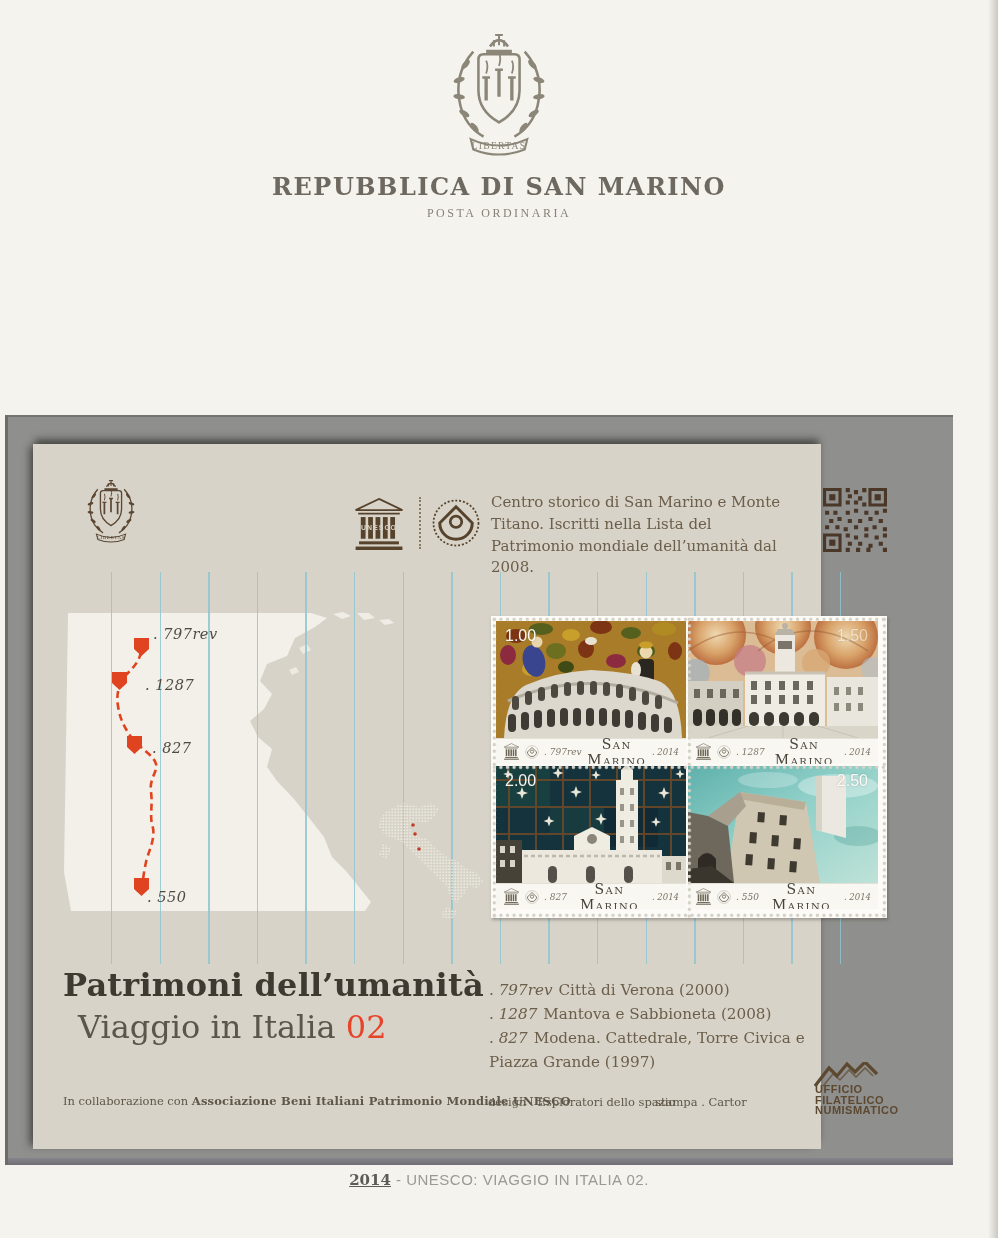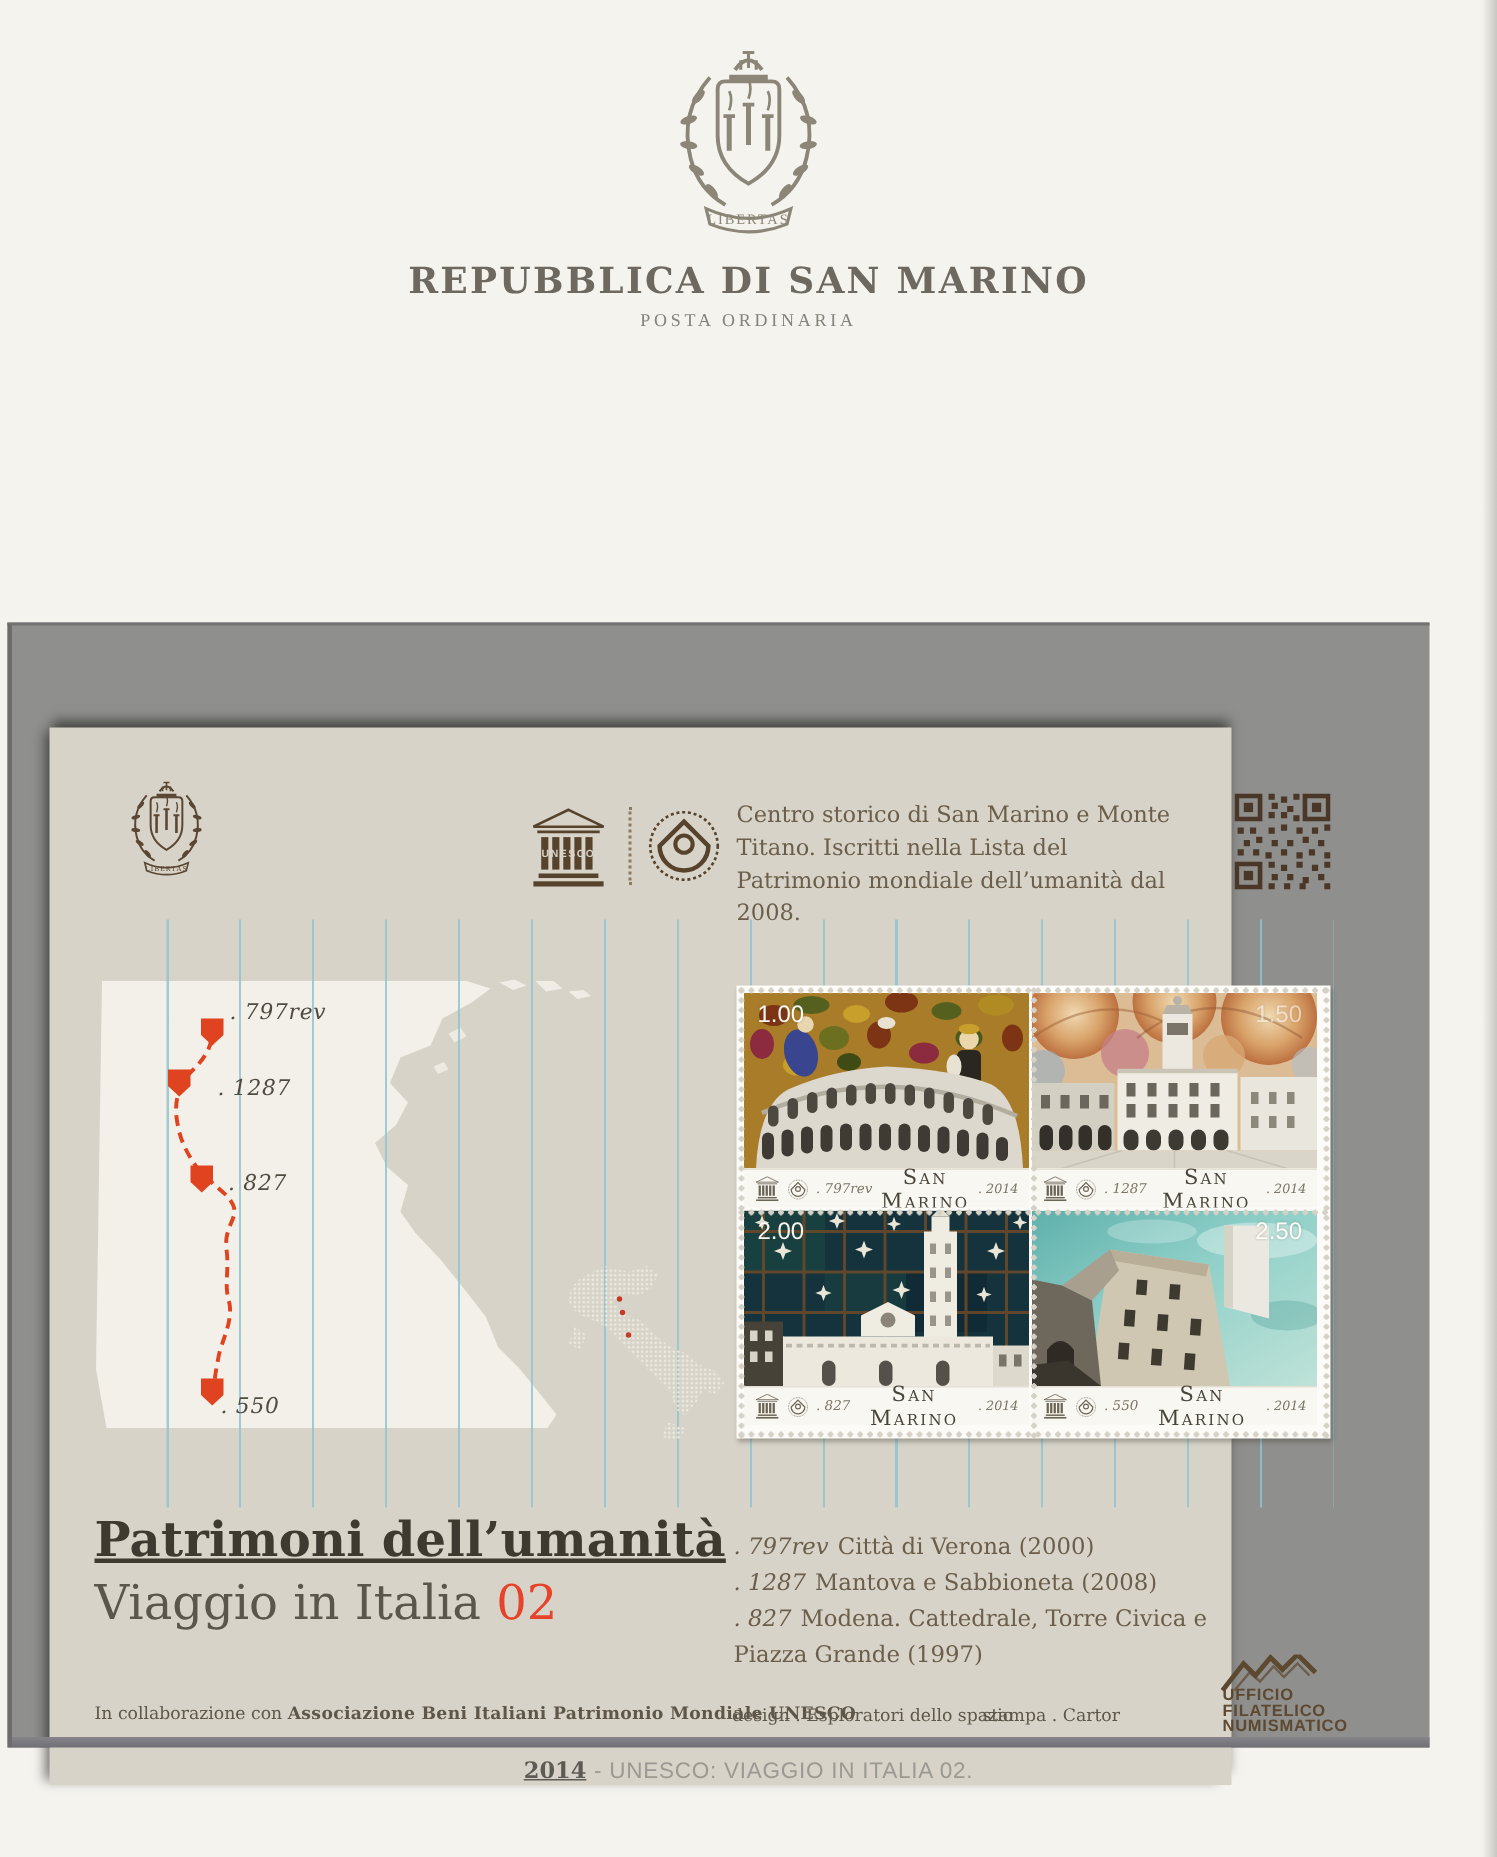--- a/index.html
+++ b/index.html
@@ -19,21 +19,21 @@
   .hdr-service{left:0;top:206px;width:998px;text-align:center;
     font-family:"Liberation Serif",serif;font-size:12px;
     letter-spacing:2.5px;color:#86827a;}
 
   
   .mat{left:5px;top:415px;width:945px;height:748px;background:#8f8f8d;
     border-top:2px solid #737371;border-left:3px solid #6c6c6a;}
   .mat::after{content:"";position:absolute;left:0;right:0;bottom:0;height:7px;
     background:linear-gradient(#84848a,#6f6f75);}
   .sheet{left:25px;top:27px;width:788px;height:705px;background:#d7d3c8;
-    box-shadow:0 -7px 7px -2px rgba(25,25,22,.55), -7px 0 7px -3px rgba(25,25,22,.45);margin-top:41px;}
+    box-shadow:0 -7px 7px -2px rgba(25,25,22,.55), -7px 0 7px -3px rgba(25,25,22,.45);}
 
   
   .sheet-arms{left:42px;top:32px;width:72px;height:74px;color:#5a4632;}
   .unesco-logo{left:320px;top:50px;width:52px;height:60px;color:#57432c;}
   .dot-divider{left:386px;top:53px;height:52px;border-left:2px dotted #8a7a5e;}
   .wh-emblem{left:398px;top:54px;width:50px;height:50px;color:#57432c;}
   .sheet-note{left:458px;top:48px;width:302px;font-size:15px;line-height:1.45;
     color:#6b5e4a;}
   .qr{left:790px;top:44px;width:64px;height:64px;color:#4a3727;}
 
@@ -71,22 +71,22 @@
     background-size:6.6px 6.6px;}
   .perf-top{left:0;top:0;right:0;height:6px;}
   .perf-bottom{left:0;bottom:0;right:0;height:6px;}
   .perf-midh{left:0;top:148px;right:0;height:6px;}
   .perf-left{left:0;top:0;bottom:0;width:6px;}
   .perf-right{right:0;top:0;bottom:0;width:6px;}
   .perf-midv{left:195px;top:0;bottom:0;width:6px;}
 
   
   .sheet-title1{left:30px;top:522px;font-size:32px;font-weight:bold;color:#3e3a31;
-    letter-spacing:.2px;text-decoration:underline;}
-  .sheet-title2{left:30px;top:564px;font-size:32px;color:#5b564b;font-weight:normal;}
+    letter-spacing:.2px;}
+  .sheet-title2{left:45px;top:564px;font-size:32px;color:#5b564b;font-weight:normal;}
   .sheet-title2 .num{color:#e5focus;color:#e7432a;}
 
   
   .legend{left:456px;top:534px;font-size:15.2px;color:#6b5e4a;line-height:24px;}
   .legend-code{font-style:italic;margin-right:6px;}
 
   
   .credit-collab{left:30px;top:650px;font-size:11.5px;color:#5e5749;}
   .credit-collab b{letter-spacing:.2px;}
   .credit-design{left:455px;top:651px;font-size:11.5px;color:#5e5749;}

